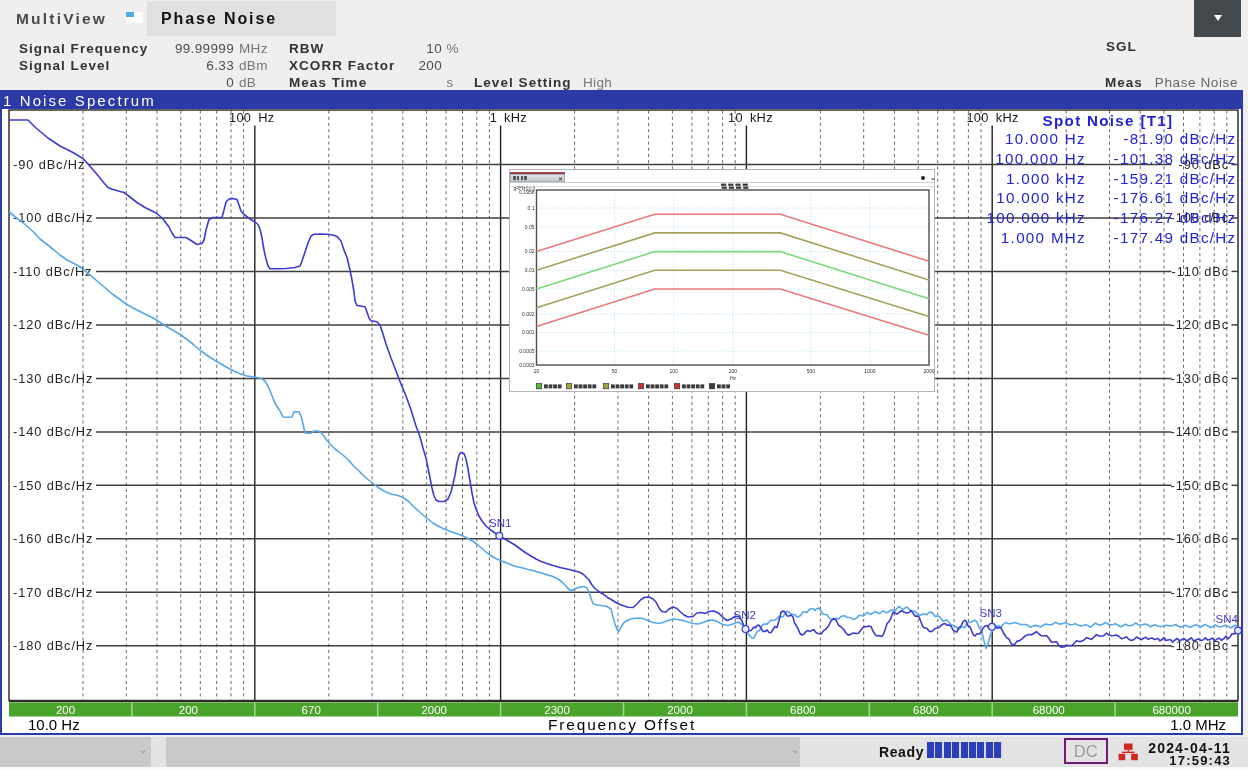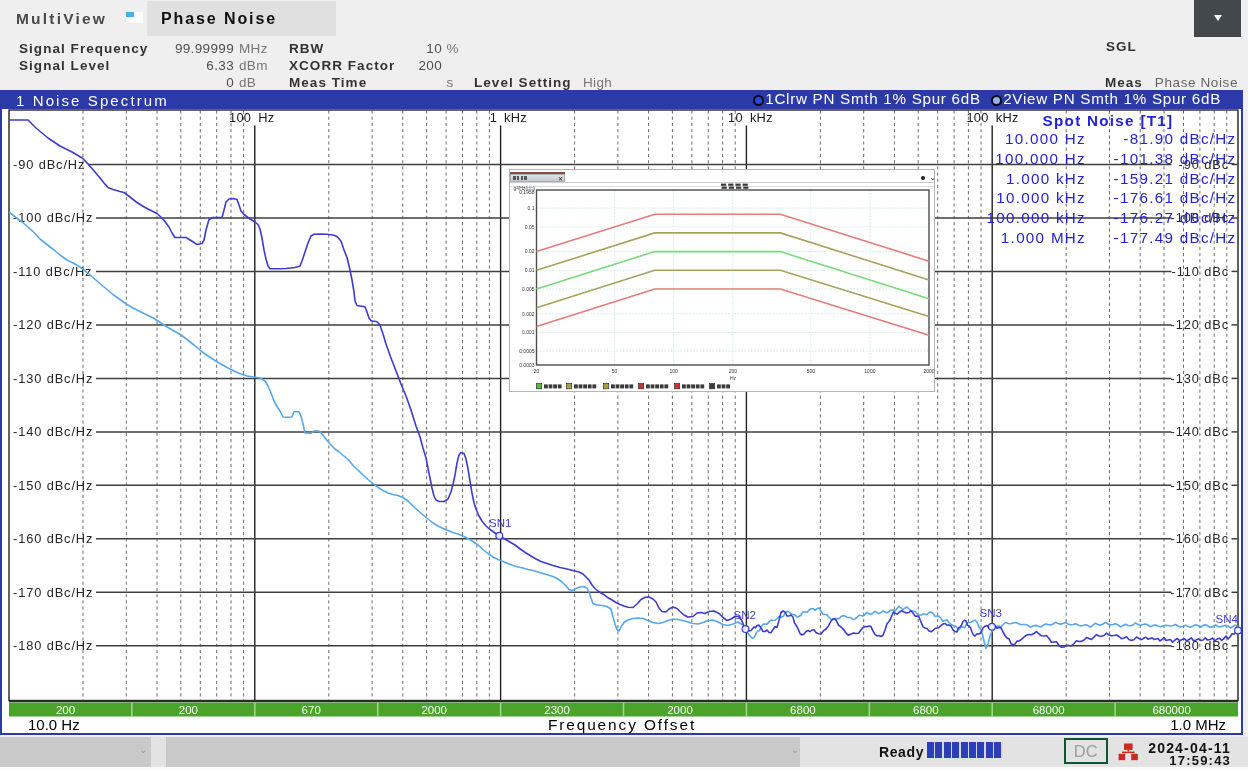--- a/index.html
+++ b/index.html
@@ -40,25 +40,21 @@
   <div class="abs" style="left:446.5px;top:34px;color:#767676;">s</div>
   <div class="abs" style="left:474px;top:34px;font-weight:bold;color:#333;letter-spacing:1.05px;">Level Setting</div>
   <div class="abs" style="left:583px;top:34px;color:#767676;">High</div>
   <div class="abs" style="left:1106px;top:-2px;font-weight:bold;color:#333;letter-spacing:1px;">SGL</div>
   <div class="abs" style="left:1105px;top:34px;font-weight:bold;color:#333;letter-spacing:1px;">Meas</div>
   <div class="abs" style="left:1038px;top:34px;width:200px;text-align:right;color:#666;letter-spacing:0.6px;">Phase Noise</div>
 </div>
 
 <div class="abs" style="left:0;top:90px;width:1243px;height:644.5px;background:#2b3aa6;"></div>
 <div class="abs" style="left:2px;top:109px;width:1239px;height:622.5px;background:#fff;"></div>
-<div class="abs" style="left:16px;top:91.5px;font-size:15px;color:#fff;letter-spacing:2.1px;">1 Noise Spectrum</div>
-<div class="abs" style="left:0;top:90px;width:1221px;height:19px;color:#fff;font-size:15.2px;letter-spacing:0.72px;text-align:right;white-space:nowrap;">
-  <span style="display:inline-block;width:7.5px;height:7.5px;border-radius:50%;background:#2a46e8;border:2.4px solid #0a0a14;vertical-align:-2px;margin-right:1px;"></span><span>1Clrw PN Smth 1% Spur 6dB</span>
-  <span style="display:inline-block;width:7.5px;height:7.5px;border-radius:50%;background:#8fb0f2;border:2.4px solid #0a0a14;vertical-align:-2px;margin-left:5px;margin-right:1px;"></span><span>2View PN Smth 1% Spur 6dB</span>
-</div>
+<div class="abs" style="left:3px;top:91.5px;font-size:15px;color:#fff;letter-spacing:2.1px;">1 Noise Spectrum</div>
 
 <svg id="plot" width="1239" height="624" viewBox="2 109 1239 624" style="position:absolute;left:2px;top:109px;font-family:'Liberation Sans',sans-serif;">
 <rect x="2" y="109" width="1239" height="624" fill="#ffffff"></rect>
 <g stroke="#6b6b6b" stroke-width="1" stroke-dasharray="3.1,3.1">
         <line x1="83.0" y1="110.5" x2="83.0" y2="700"></line>
         <line x1="126.3" y1="110.5" x2="126.3" y2="700"></line>
         <line x1="157.0" y1="110.5" x2="157.0" y2="700"></line>
         <line x1="180.8" y1="110.5" x2="180.8" y2="700"></line>
         <line x1="200.3" y1="110.5" x2="200.3" y2="700"></line>
         <line x1="216.7" y1="110.5" x2="216.7" y2="700"></line>
@@ -322,21 +318,21 @@
 </div>
 
 <div class="abs" style="left:0;top:737px;width:1248px;height:30px;background:#e3e3e3;"></div>
 <div class="abs" style="left:0;top:767px;width:1248px;height:3px;background:#fbfbfb;"></div>
 <div class="abs" style="left:0;top:737px;width:151px;height:30px;background:#c9c9c9;"></div>
 <div class="abs" style="left:166px;top:737px;width:634px;height:30px;background:#c9c9c9;"></div>
 <div class="abs" style="left:139px;top:744px;font-size:10px;color:#9a9a9a;">⌄</div>
 <div class="abs" style="left:791px;top:744px;font-size:10px;color:#9a9a9a;">⌄</div>
 <div class="abs" style="left:843px;top:744px;font-size:14px;font-weight:bold;color:#111;letter-spacing:0.6px;padding-left:36px;">Ready</div>
 <div class="abs" style="left:927px;top:742px;width:76px;height:15.5px;background:repeating-linear-gradient(90deg,#2b40b8 0 7px,#d8d8d8 7px 8.4px);"></div>
-<div class="abs" style="left:1063.5px;top:737.5px;width:44.5px;height:26px;border:2px solid #14532d;box-sizing:border-box;text-align:center;font-size:16.5px;color:#9c9c9c;line-height:23px;">DC</div>
+<div class="abs" style="left:1063.5px;top:737.5px;width:44.5px;height:26px;border:2px solid #701a75;box-sizing:border-box;text-align:center;font-size:16.5px;color:#9c9c9c;line-height:23px;">DC</div>
 <svg class="abs" style="left:1114px;top:741px;" width="28" height="22" viewBox="0 0 28 22">
   <g fill="#cd2a1e">
         <rect x="10" y="2.5" width="8.6" height="6.4"></rect>
         <rect x="13.6" y="8.9" width="1.5" height="1.7"></rect>
         <rect x="8" y="10.6" width="12.6" height="1.5"></rect>
         <rect x="4.6" y="12.8" width="6.6" height="6.4"></rect>
         <rect x="17.2" y="12.8" width="6.6" height="6.4"></rect>
       </g>
 </svg>
 <div class="abs" style="left:1031px;top:739.5px;width:200px;text-align:right;font-size:14px;font-weight:bold;color:#111;letter-spacing:1.2px;">2024-04-11</div>

